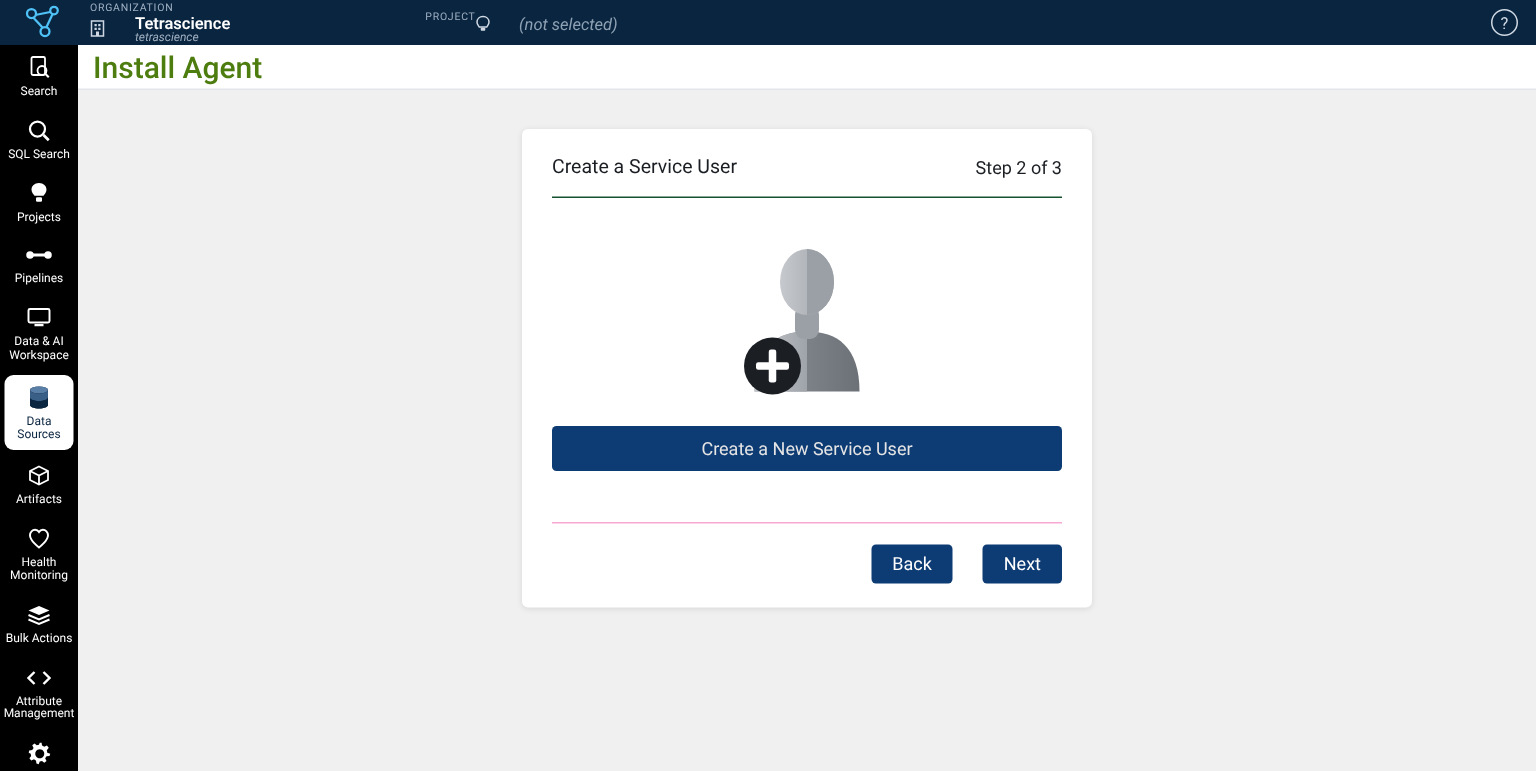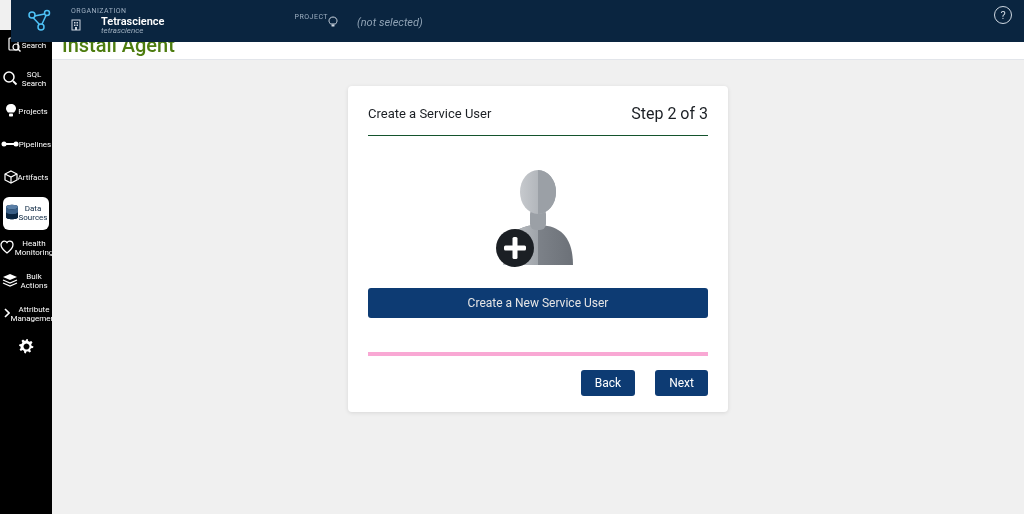--- a/index.html
+++ b/index.html
@@ -1,39 +1,39 @@
 <!DOCTYPE html>
 <html><head>
 <meta charset="utf-8">
 <style>
   * { box-sizing: border-box; margin: 0; padding: 0; font-family: -apple-system, BlinkMacSystemFont, "Segoe UI", Roboto, Arial, sans-serif; }
   html, body { width: 1024px; height: 514px; overflow: hidden; background: #f0f0f0; }
   
   .topbar {
-    position: absolute; top: 0; left: 11px; right: 0; height: 42px;
+    position: absolute; top: 0; left: 0; right: 0; height: 30px;
     background: #0a2540; color: #fff; display: flex; align-items: center;
     padding-left: 6px; z-index: 10;
   }
   .topbar .logo-area { width: 46px; display:flex; align-items:center; justify-content:center; }
   .topbar .logo-icon { color:#4fc3f7; }
   .topbar .org-block { display:flex; flex-direction: column; margin-left:8px; line-height:1; }
   .topbar .label { font-size:7px; color:#9fb0c2; letter-spacing:0.5px; }
   .topbar .org-row { display:flex; align-items:center; gap:20px; margin-top:1px; }
   .topbar .org-name { font-size:11px; font-weight:600; }
   .topbar .org-sub { font-size:8px; color:#a0b0c0; font-style:italic; }
   .topbar .proj-block { display:flex; flex-direction:row; margin-left:130px; line-height:1; }
   .topbar .proj-row { display:flex; align-items:center; gap:19px; margin-top:2px; }
   .topbar .proj-val { font-size:11px; color:#8fa2b4; font-style:italic; }
   .topbar .help { position:absolute; right:12px; top:6px; width:18px; height:18px; border:1.5px solid #cfd8e2; border-radius:50%; display:flex; align-items:center; justify-content:center; font-size:11px; color:#cfd8e2; cursor:pointer; }
   
   .sidebar {
     position:absolute; top:30px; left:0; bottom:0; width:52px; background:#000;
     display:flex; flex-direction:column; align-items:stretch; overflow:hidden; z-index:5;
   }
-  .nav-item { color:#fff; display:flex; flex-direction:row; align-items:center; justify-content:center; padding:6px 2px 6px; font-size:8px; text-align:center; line-height:1.1; cursor:pointer; }
+  .nav-item { color:#fff; display:flex; flex-direction:column; align-items:center; justify-content:center; padding:6px 2px 6px; font-size:8px; text-align:center; line-height:1.1; cursor:pointer; }
   .nav-item .icon { height:18px; display:flex; align-items:center; justify-content:center; margin-bottom:3px; }
   .nav-item.active { background:#fff; color:#0a2540; border-radius:6px; margin:2px 3px; }
   .nav-item.active .icon svg { fill:#0a2540; }
   .nav-label { max-width:48px; }
   
   .page-header {
     position:absolute; top:30px; left:52px; right:0; height:30px; background:#fff;
     border-bottom:1px solid #e2e5ea; display:flex; align-items:center; padding:0 10px;
   }
   .page-header h1 { font-size:20px; font-weight:500; color:#4d7c0f; }
@@ -41,25 +41,25 @@
   .content {
     position:absolute; top:60px; left:52px; right:0; bottom:0; background:#f0f0f0;
     display:flex; justify-content:center; padding-top:26px;
   }
   .card {
     width:380px; background:#fff; border-radius:4px; box-shadow:0 1px 4px rgba(0,0,0,0.1);
     padding:18px 20px 16px; height:fit-content;
   }
   .card-head { display:flex; justify-content:space-between; align-items:center; padding-bottom:12px; border-bottom:1px solid #14532d; }
   .card-title { font-size:13px; color:#1b1f24; }
-  .card-step { font-size:16px; color:#1b1f24; }
+  .card-step { font-size:12px; color:#1b1f24; }
   .card-body { display:flex; flex-direction:column; align-items:center; padding:24px 0 18px; }
   .illus { width:110px; height:110px; position:relative; }
   .primary-btn { width:100%; background:#0d3b73; color:#e5e5e5; border:none; padding:8px 0; font-size:12px; border-radius:3px; cursor:pointer; margin-top:18px; }
-  .card-foot { border-top:4px solid #f9a8d4; padding-top:14px; margin-top:16px; display:flex; justify-content:flex-end; gap:20px; }
+  .card-foot { border-top:1px solid #f9a8d4; padding-top:14px; margin-top:16px; display:flex; justify-content:flex-end; gap:20px; }
   .nav-btn { background:#0d3b73; color:#fff; border:none; padding:6px 14px; font-size:12px; border-radius:3px; cursor:pointer; }
 </style>
 </head>
 <body>
 
 <div class="topbar">
   <div class="logo-area">
     <svg class="logo-icon" width="26" height="24" viewBox="0 0 26 24">
       <circle cx="5" cy="6" r="3" fill="none" stroke="#4fc3f7" stroke-width="1.5"></circle>
       <circle cx="20" cy="4" r="2.5" fill="none" stroke="#4fc3f7" stroke-width="1.5"></circle>
@@ -133,39 +133,48 @@
         <svg width="18" height="12" viewBox="0 0 18 12" fill="#fff">
           <circle cx="3" cy="6" r="2.5"></circle>
           <circle cx="15" cy="6" r="2.5"></circle>
           <rect x="5" y="5" width="8" height="2"></rect>
         </svg>
       </span>
     <span class="nav-label">Pipelines</span>
   </div>
   <div class="nav-item">
     <span class="icon">
-        <svg width="14" height="14" viewBox="0 0 14 14" fill="#fff">
-          <path d="M7 1 L13 4 L13 10 L7 13 L1 10 L1 4 Z" fill="none" stroke="#fff" stroke-width="1.2"></path>
-          <path d="M1 4 L7 7 L13 4 M7 7 L7 13" fill="none" stroke="#fff" stroke-width="1.2"></path>
-        </svg>
-      </span>
-    <span class="nav-label">Artifacts</span>
+        <svg width="16" height="14" viewBox="0 0 16 14" fill="#fff">
+          <rect x="1" y="1" width="14" height="9" rx="1" fill="none" stroke="#fff" stroke-width="1.3"></rect>
+          <rect x="5" y="11" width="6" height="1.5"></rect>
+        </svg>
+      </span>
+    <span class="nav-label">Data &amp; AI Workspace</span>
   </div>
   <div class="nav-item active">
     <span class="icon">
         <svg width="14" height="16" viewBox="0 0 14 16" fill="#0a2540">
           <ellipse cx="7" cy="3" rx="6" ry="2.3"></ellipse>
           <path d="M1 3 L1 8 C1 9.3 3.7 10.3 7 10.3 C10.3 10.3 13 9.3 13 8 L13 3" fill="#0a2540"></path>
           <path d="M1 8 L1 13 C1 14.3 3.7 15.3 7 15.3 C10.3 15.3 13 14.3 13 13 L13 8" fill="#0a2540"></path>
           <ellipse cx="7" cy="3" rx="6" ry="2.3" fill="#5a7fa6"></ellipse>
           <path d="M1 3 L1 8 C1 9.3 3.7 10.3 7 10.3 C10.3 10.3 13 9.3 13 8 L13 3 C13 4.3 10.3 5.3 7 5.3 C3.7 5.3 1 4.3 1 3 Z" fill="#3a5f86"></path>
           <path d="M1 8 L1 13 C1 14.3 3.7 15.3 7 15.3 C10.3 15.3 13 14.3 13 13 L13 8 C13 9.3 10.3 10.3 7 10.3 C3.7 10.3 1 9.3 1 8 Z" fill="#0a2540"></path>
         </svg>
       </span>
     <span class="nav-label">Data Sources</span>
+  </div>
+  <div class="nav-item">
+    <span class="icon">
+        <svg width="14" height="14" viewBox="0 0 14 14" fill="#fff">
+          <path d="M7 1 L13 4 L13 10 L7 13 L1 10 L1 4 Z" fill="none" stroke="#fff" stroke-width="1.2"></path>
+          <path d="M1 4 L7 7 L13 4 M7 7 L7 13" fill="none" stroke="#fff" stroke-width="1.2"></path>
+        </svg>
+      </span>
+    <span class="nav-label">Artifacts</span>
   </div>
   <div class="nav-item">
     <span class="icon">
         <svg width="16" height="14" viewBox="0 0 16 14" fill="#fff">
           <path d="M8 13 C8 13 2 8.5 2 4.8 C2 2.7 3.6 1.2 5.4 1.2 C6.5 1.2 7.5 1.8 8 2.6 C8.5 1.8 9.5 1.2 10.6 1.2 C12.4 1.2 14 2.7 14 4.8 C14 8.5 8 13 8 13 Z" fill="none" stroke="#fff" stroke-width="1.3"></path>
         </svg>
       </span>
     <span class="nav-label">Health Monitoring</span>
   </div>
   <div class="nav-item">

